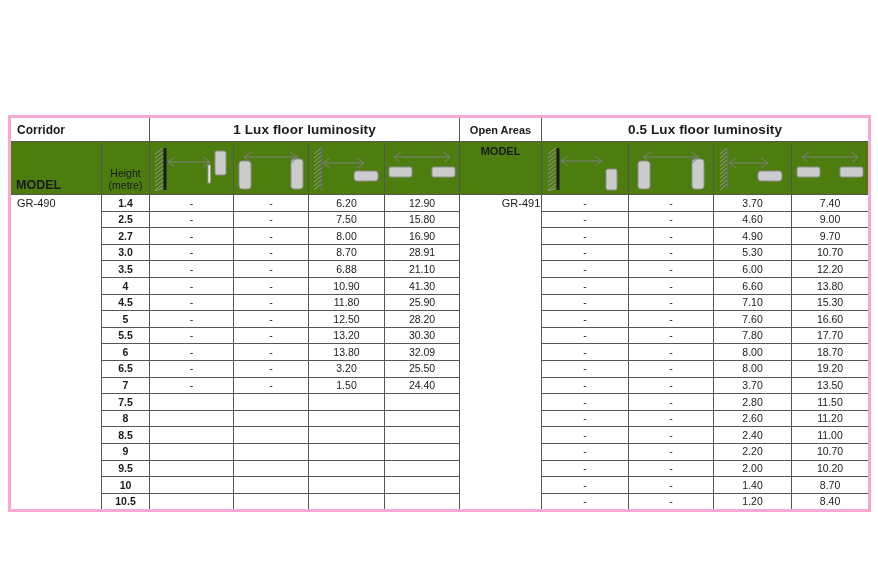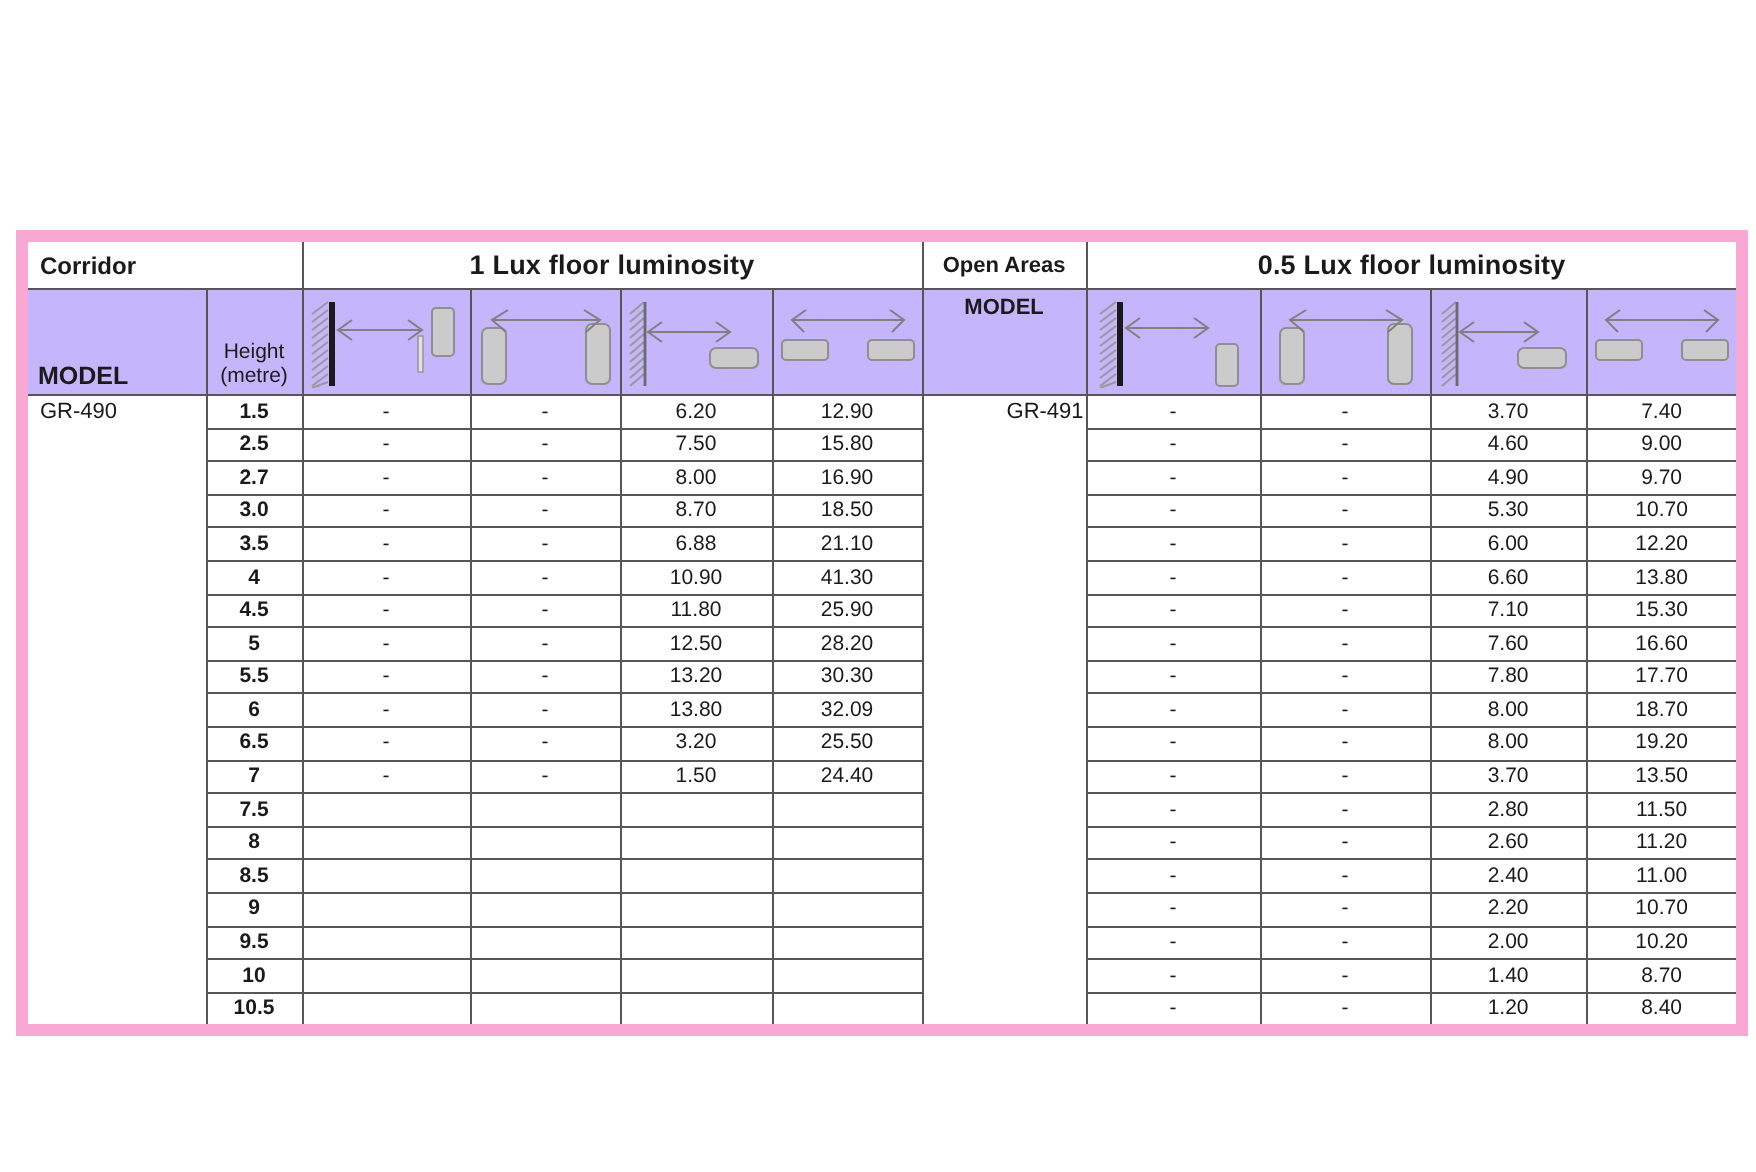--- a/index.html
+++ b/index.html
@@ -4,32 +4,32 @@
 <style>
   html,body{margin:0;padding:0;}
   body{
     width:878px;height:586px;background:#ffffff;position:relative;
     font-family:"Liberation Sans",sans-serif;color:#1a1a1a;overflow:hidden;
   }
   .page{position:absolute;inset:0;background:#ffffff;}
   table.spec{
     position:absolute;left:8px;top:115px;width:860px;
     border-collapse:collapse;table-layout:fixed;
-    border:6px solid #f9a8d4;
+    border:3px solid #f9a8d4;
   }
   .spec th,.spec td{
     border:1px solid #565656;padding:0;overflow:hidden;white-space:nowrap;
   }
   
   tr.r1 th{height:23px;font-weight:bold;background:#fff;}
   th.area-l{text-align:left;padding-left:6px;font-size:12px;}
   th.lux{text-align:center;font-size:13.5px;letter-spacing:0.1px;}
   th.area-r{text-align:center;font-size:11px;}
   
-  tr.r2 th{height:49px;background:#c4b5fd;}
+  tr.r2 th{height:49px;background:#4d7c0f;}
   th.model-l{vertical-align:bottom;text-align:left;padding:0 0 2px 5px;font-size:12.5px;font-weight:bold;}
   th.height-h{vertical-align:bottom;text-align:center;font-size:10.5px;font-weight:normal;line-height:1.2;padding-bottom:2px;}
   th.model-r{vertical-align:top;text-align:center;font-size:11px;font-weight:bold;padding-top:3px;}
   th.icon-cell{vertical-align:middle;text-align:center;font-weight:normal;}
   th.icon-cell svg{display:block;margin:2px auto 0 auto;}
   
   tbody td{height:15.6px;font-size:10.5px;text-align:center;line-height:1;background:#fff;}
   td.hcell{font-weight:bold;}
   td.vcell{font-weight:normal;}
   td.modelL{vertical-align:top;text-align:left;padding:3px 0 0 6px;font-size:11px;}
@@ -204,21 +204,21 @@
               <polyline points="14,5 7,10 13,16"></polyline>
               <polyline points="56,5 63,10 57,16"></polyline>
             </g>
           </svg>
         </th>
       </tr>
     </thead>
     <tbody id="spec-tbody">
         <tr>
           <td class="modelL" rowspan="19">GR-490</td>
-          <td class="hcell">1.5</td>
+          <td class="hcell">1.4</td>
           <td class="vcell">-</td>
           <td class="vcell">-</td>
           <td class="vcell">6.20</td>
           <td class="vcell">12.90</td>
           <td class="modelR" rowspan="19">GR-491</td>
           <td class="vcell">-</td>
           <td class="vcell">-</td>
           <td class="vcell">3.70</td>
           <td class="vcell">7.40</td>
         </tr>
@@ -242,21 +242,21 @@
           <td class="vcell">-</td>
           <td class="vcell">-</td>
           <td class="vcell">4.90</td>
           <td class="vcell">9.70</td>
         </tr>
         <tr>
           <td class="hcell">3.0</td>
           <td class="vcell">-</td>
           <td class="vcell">-</td>
           <td class="vcell">8.70</td>
-          <td class="vcell">18.50</td>
+          <td class="vcell">28.91</td>
           <td class="vcell">-</td>
           <td class="vcell">-</td>
           <td class="vcell">5.30</td>
           <td class="vcell">10.70</td>
         </tr>
         <tr>
           <td class="hcell">3.5</td>
           <td class="vcell">-</td>
           <td class="vcell">-</td>
           <td class="vcell">6.88</td>

